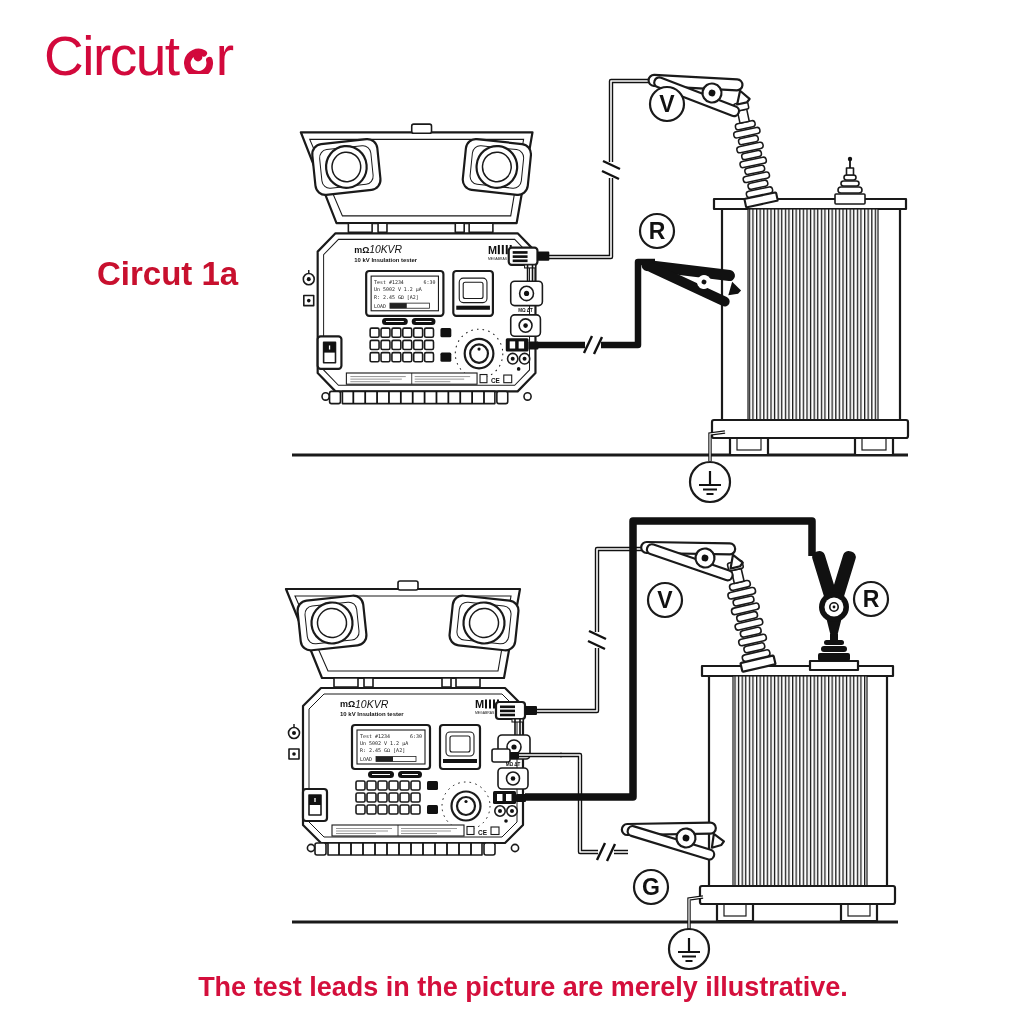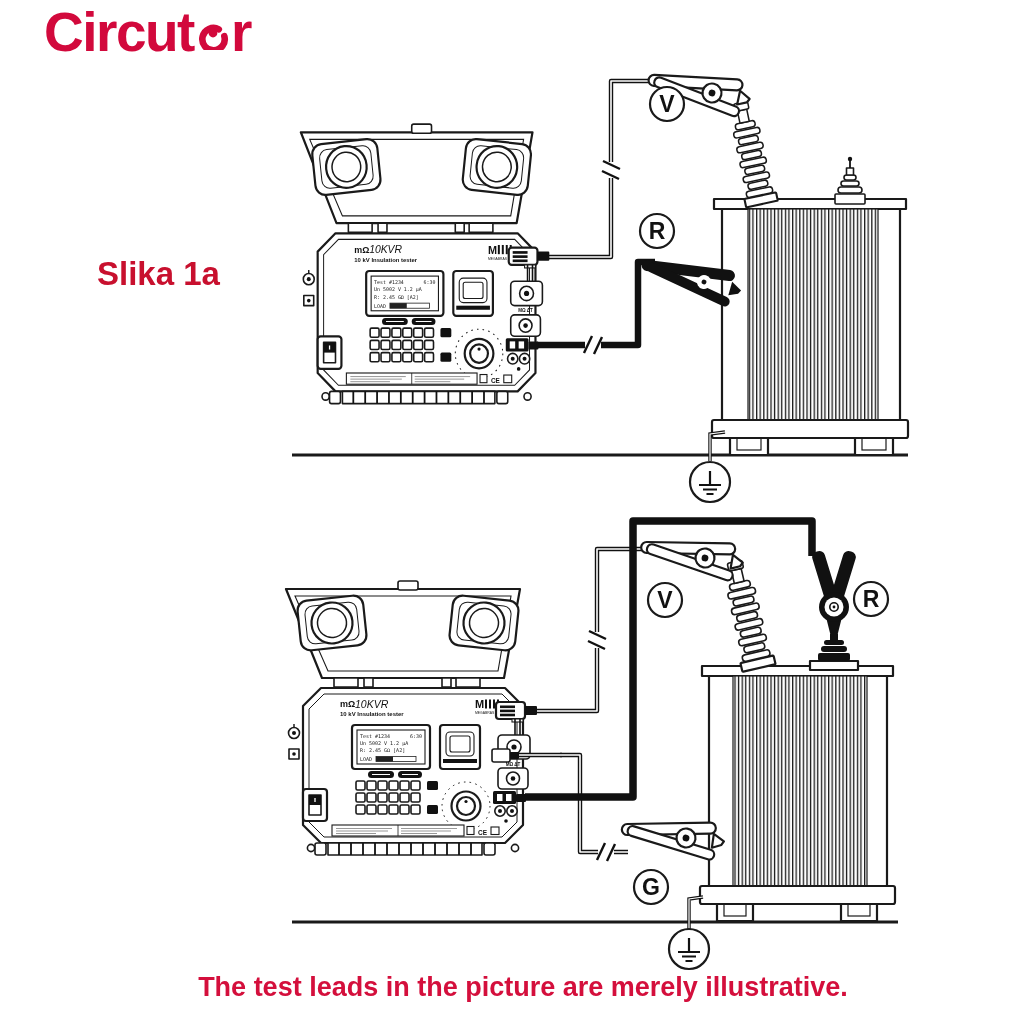--- a/index.html
+++ b/index.html
@@ -1,19 +1,19 @@
 <!DOCTYPE html>
 <html><head>
 <meta charset="utf-8">
 <style>
   html,body{margin:0;padding:0;background:#fff;}
   #page{position:relative;width:1024px;height:1024px;background:#fff;overflow:hidden;
         font-family:"Liberation Sans",sans-serif;}
-  #logo{position:absolute;left:44px;top:5px;display:flex;align-items:flex-end;
-        color:#d2093c;font-size:55px;font-weight:700;letter-spacing:-1.5px;line-height:1;}
+  #logo{position:absolute;left:44px;top:29px;display:flex;align-items:flex-end;
+        color:#d2093c;font-size:55px;font-weight:400;letter-spacing:-1.5px;line-height:1;}
   #logo svg{margin:0 1px 10px 2px;display:block;}
   .fig-label{position:absolute;left:97px;color:#c8102e;font-size:33px;font-weight:600;line-height:1.1;}
   #label-a{top:256px;} #label-b{top:718px;}
   #caption{position:absolute;left:0;right:0;top:972px;text-align:center;color:#d40f3c;
            font-size:27px;font-weight:700;margin-left:22px;}
   svg text{font-family:"Liberation Sans",sans-serif;fill:#111;}
   .lcdtxt{font-family:"DejaVu Sans Mono",monospace;font-size:5px;fill:#222;}
   .o2{fill:#fff;stroke:#1a1a1a;stroke-width:2.2;stroke-linejoin:round;}
   .o16{fill:#fff;stroke:#1a1a1a;stroke-width:1.6;stroke-linejoin:round;}
   .o1{fill:#fff;stroke:#1a1a1a;stroke-width:1.1;}
@@ -28,21 +28,21 @@
 
   <div id="logo">
     <span>Circut</span>
     <svg width="34" height="34" viewBox="0 0 34 34">
       <path d="M28.3,20.1 A11.2,11.2 0 1 1 22.8,13.3" fill="none" stroke="#d2093c" stroke-width="6.6" stroke-linecap="round"></path>
       <circle cx="17" cy="17" r="4.4" fill="#d2093c"></circle>
     </svg>
     <span>r</span>
   </div>
 
-  <div id="label-a" class="fig-label">Slika 1a</div>
+  <div id="label-a" class="fig-label">Circut 1a</div>
 
   <div id="caption">The test leads in the picture are merely illustrative.</div>
 
   <svg width="1024" height="1024" viewBox="0 0 1024 1024" style="position:absolute;left:0;top:0">
     <defs>
       <pattern id="fins" width="7.2" height="10" patternUnits="userSpaceOnUse">
         <rect width="7.2" height="10" fill="#fff"></rect>
         <rect x="0" width="1.3" height="10" fill="#1a1a1a"></rect>
         <rect x="3.5" width="1.3" height="10" fill="#1a1a1a"></rect>
       </pattern>

